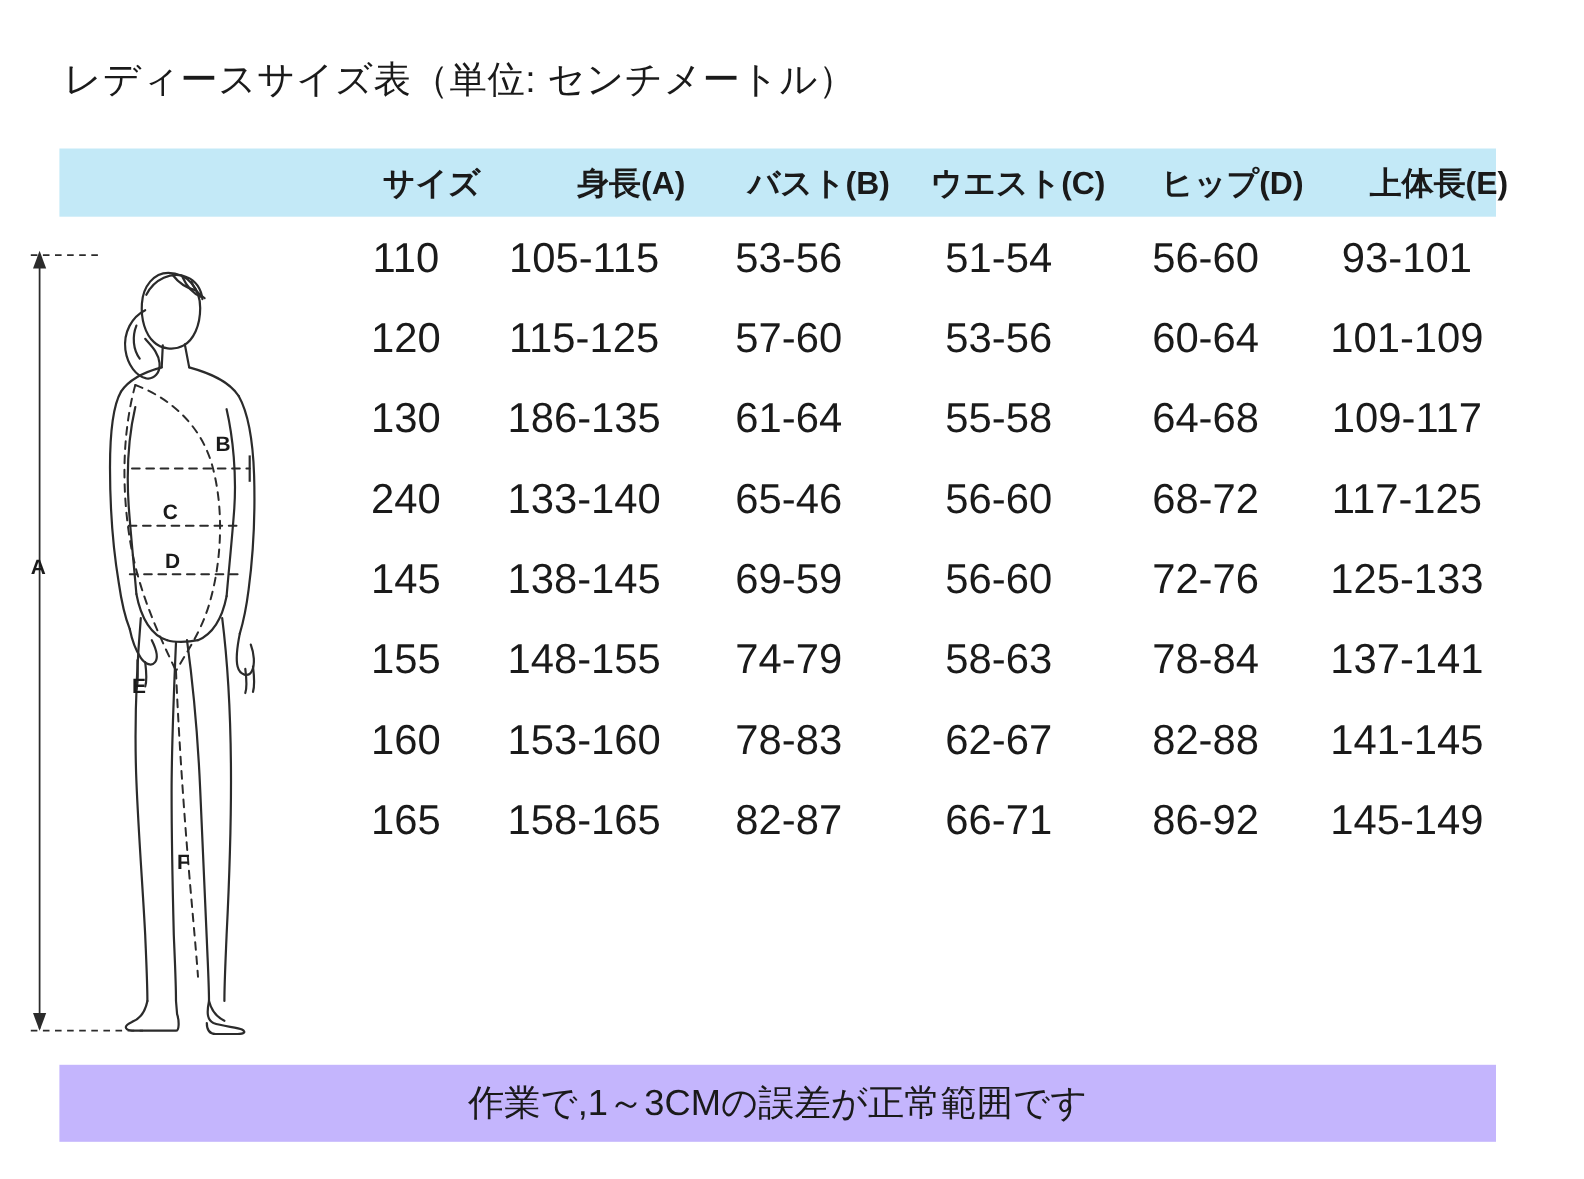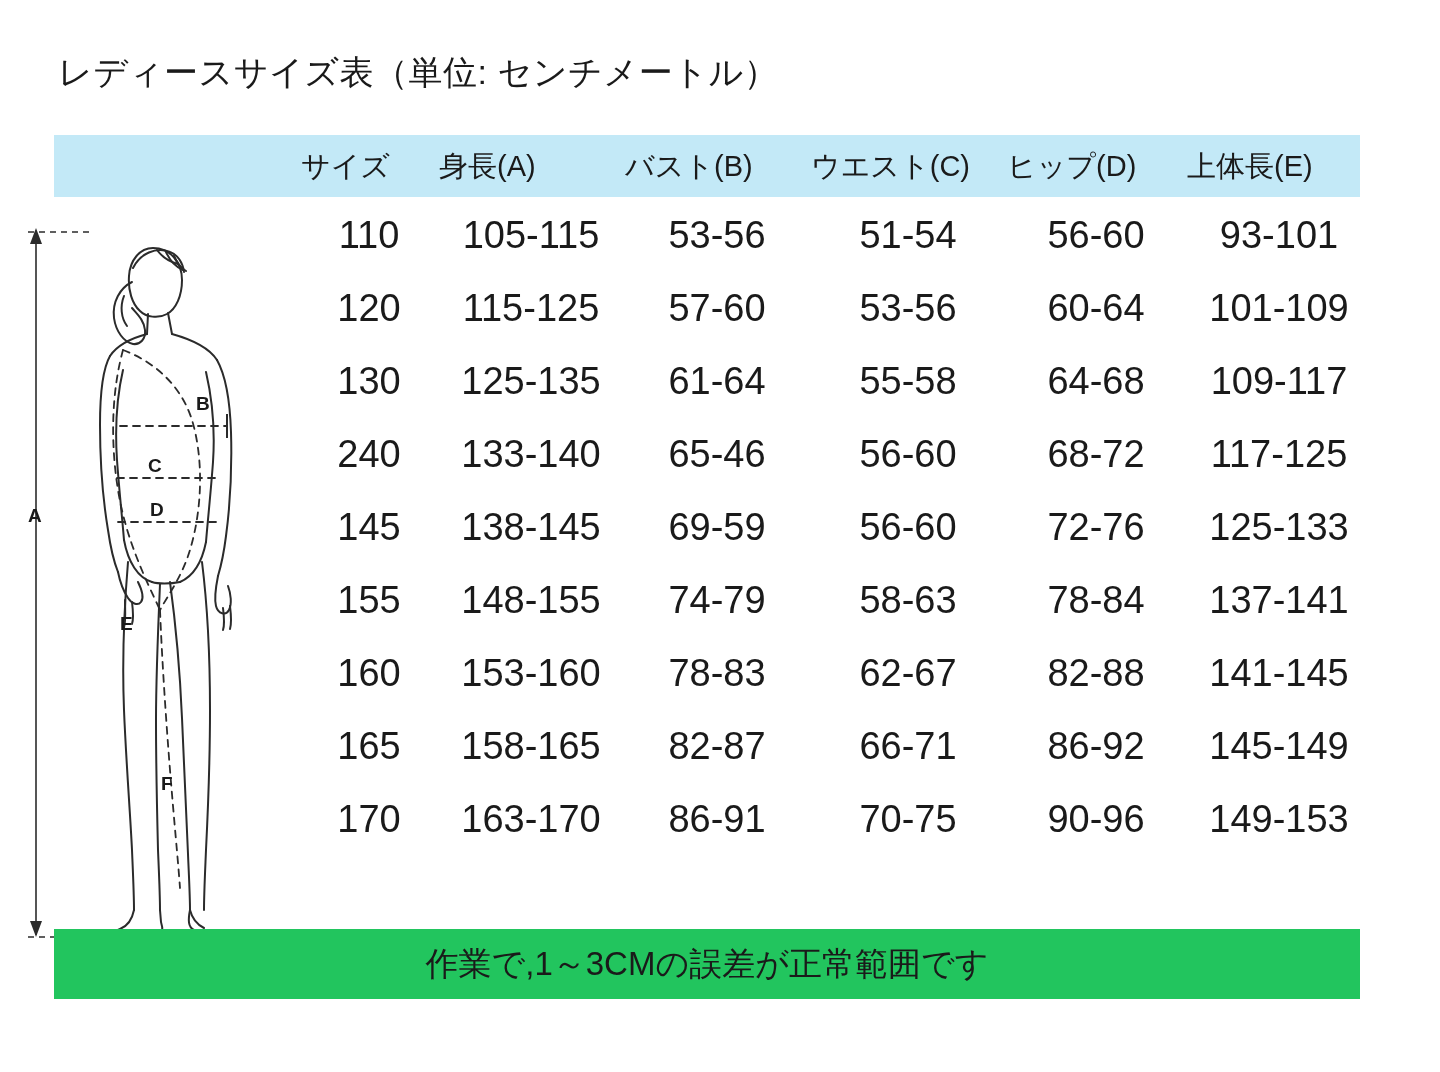--- a/index.html
+++ b/index.html
@@ -33,24 +33,24 @@
     position: absolute;
     left: 54px;
     top: 135px;
     width: 1306px;
     height: 62px;
     background: #c3e9f7;
   }
   .footer-band {
     position: absolute;
     left: 54px;
-    top: 929px;
+    top: 968px;
     width: 1306px;
     height: 70px;
-    background: #22c55e;
+    background: #c4b5fd;
   }
   .footer-text {
     position: absolute;
     left: 0;
     top: 0;
     width: 1306px;
     height: 70px;
     display: flex;
     align-items: center;
     justify-content: center;
@@ -66,23 +66,23 @@
     width: 1060px;
   }
   table.size-table {
     border-collapse: collapse;
     width: 1060px;
     table-layout: fixed;
   }
   table.size-table th {
     height: 62px;
     font-size: 29px;
-    font-weight: normal;
-    color: #1a1a1a;
-    text-align: left;
+    font-weight: bold;
+    color: #1a1a1a;
+    text-align: right;
     vertical-align: middle;
     white-space: nowrap;
   }
   table.size-table td {
     height: 71px;
     font-size: 38px;
     text-align: center;
     vertical-align: middle;
     color: #1a1a1a;
     white-space: nowrap;
@@ -152,21 +152,21 @@
         <tr>
           <td>120</td>
           <td>115-125</td>
           <td>57-60</td>
           <td>53-56</td>
           <td>60-64</td>
           <td>101-109</td>
         </tr>
         <tr>
           <td>130</td>
-          <td>125-135</td>
+          <td>186-135</td>
           <td>61-64</td>
           <td>55-58</td>
           <td>64-68</td>
           <td>109-117</td>
         </tr>
         <tr>
           <td>240</td>
           <td>133-140</td>
           <td>65-46</td>
           <td>56-60</td>
@@ -197,28 +197,20 @@
           <td>82-88</td>
           <td>141-145</td>
         </tr>
         <tr>
           <td>165</td>
           <td>158-165</td>
           <td>82-87</td>
           <td>66-71</td>
           <td>86-92</td>
           <td>145-149</td>
-        </tr>
-        <tr>
-          <td>170</td>
-          <td>163-170</td>
-          <td>86-91</td>
-          <td>70-75</td>
-          <td>90-96</td>
-          <td>149-153</td>
         </tr>
       </tbody>
     </table>
   </div>
 
   <div class="figure">
     <svg width="280" height="740" viewBox="0 0 280 740" xmlns="http://www.w3.org/2000/svg">
       <g fill="none" stroke="#2b2b2b" stroke-width="2" stroke-linecap="round" stroke-linejoin="round">
 
         <path d="M133 38 C120 38 110 50 109 66 C108 80 112 94 120 101 C126 107 138 109 147 104

